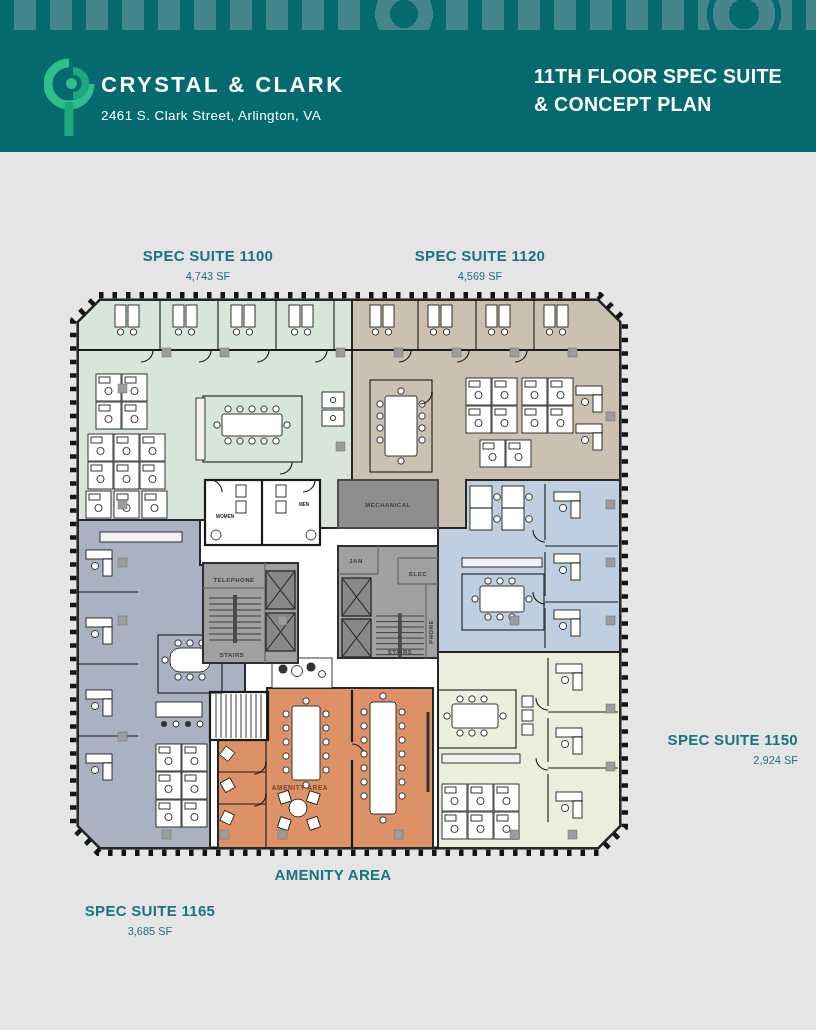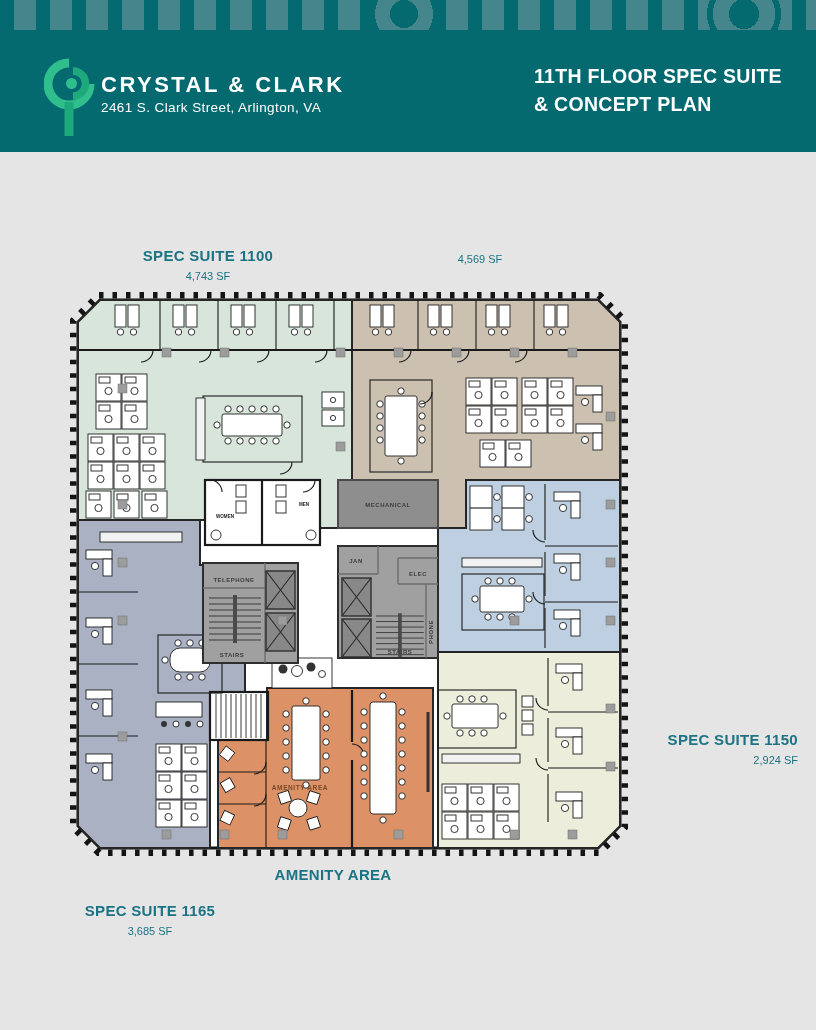--- a/index.html
+++ b/index.html
@@ -8,21 +8,21 @@
   
   .header{position:absolute;left:0;top:0;width:816px;height:152px;background:#046A70;}
   .band{position:absolute;left:0;top:0;right:0;height:30px;overflow:hidden;
         background:repeating-linear-gradient(90deg,#046A70 0 14px,#45858C 14px 36px);}
   .band::before{content:"";position:absolute;left:358px;top:-32px;width:92px;height:92px;border-radius:50%;
         background:radial-gradient(circle,#046A70 0 14px,#45858C 14px 29px,#046A70 29px 34px,rgba(0,0,0,0) 34px);}
   .band::after{content:"";position:absolute;left:694px;top:-36px;width:100px;height:100px;border-radius:50%;
         background:radial-gradient(circle,#046A70 0 15px,#45858C 15px 31px,#046A70 31px 37px,rgba(0,0,0,0) 37px);}
   .logo{position:absolute;left:44px;top:56px;width:54px;height:86px;}
   .brand{position:absolute;left:101px;top:72px;color:#fff;font-size:22px;font-weight:bold;letter-spacing:2.5px;white-space:nowrap;}
-  .addr{position:absolute;left:101px;top:100px;color:#fff;font-size:13.5px;letter-spacing:.4px;white-space:nowrap;}
+  .addr{position:absolute;left:101px;top:108px;color:#fff;font-size:13.5px;letter-spacing:.4px;white-space:nowrap;}
   .title{position:absolute;left:534px;top:62px;color:#fff;font-size:19.5px;font-weight:bold;line-height:28px;letter-spacing:.3px;}
 
   
   .lbl{position:absolute;text-align:center;color:#1B7383;}
   .lbl .t{font-size:15px;font-weight:bold;letter-spacing:.3px;}
   .lbl .a{font-size:11px;margin-top:6px;}
 
   
   #plan{position:absolute;left:70px;top:292px;width:558px;height:564px;}
   .wl{stroke:#1a1a1a;stroke-width:2.2;fill:none;}
@@ -54,20 +54,21 @@
       <div>11TH FLOOR SPEC SUITE</div>
       <div>&amp; CONCEPT PLAN</div>
     </div>
   </div>
 
   <div class="lbl" style="left:108px;top:247px;width:200px;text-align:center;">
     <div class="t">SPEC SUITE 1100</div>
     <div class="a">4,743 SF</div>
   </div>
   <div class="lbl" style="left:380px;top:247px;width:200px;">
+    <div class="t">SPEC SUITE 1120</div>
     <div class="a">4,569 SF</div>
   </div>
   <div class="lbl" style="left:618px;top:731px;width:180px;text-align:right;">
     <div class="t">SPEC SUITE 1150</div>
     <div class="a">2,924 SF</div>
   </div>
   <div class="lbl" style="left:50px;top:902px;width:200px;">
     <div class="t">SPEC SUITE 1165</div>
     <div class="a">3,685 SF</div>
   </div>

